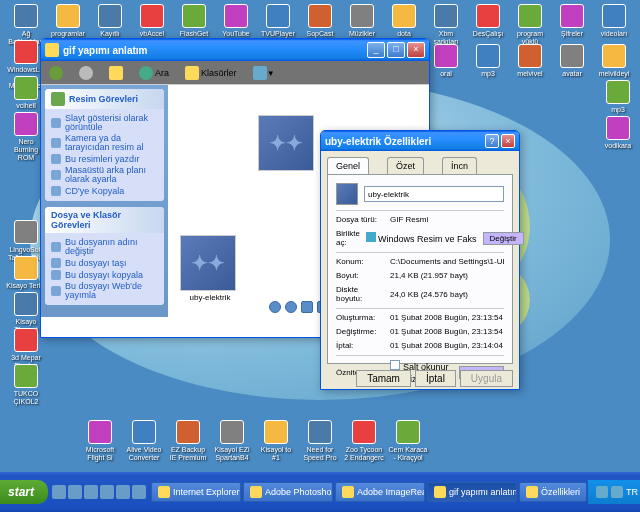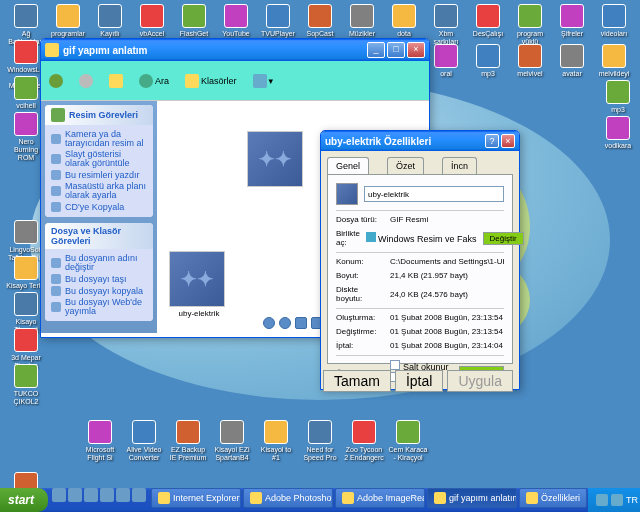--- a/index.html
+++ b/index.html
@@ -16,29 +16,29 @@
 .di-ic{width:24px;height:24px;margin:0 auto 2px;background:#4a7ba8;border:1px solid #fff;border-radius:3px}
 .di-lbl{font-size:7px;line-height:8px;word-wrap:break-word}
 
 .win{position:absolute;left:40px;top:38px;width:390px;height:300px;background:#fff;border:1px solid #0054e3;border-radius:5px 5px 0 0;box-shadow:2px 2px 8px rgba(0,0,0,.3)}
 .titlebar{height:22px;background:linear-gradient(180deg,#0058e6 0%,#3d91ff 8%,#288eff 40%,#127de3 88%,#0054e3 100%);border-radius:4px 4px 0 0;display:flex;align-items:center;padding:0 4px;color:#fff}
 .titlebar .ico{width:14px;height:14px;background:#ffd95a;border-radius:2px;margin-right:4px}
 .titlebar .ttl{flex:1;font-weight:bold;font-size:10px}
 .winbtns{display:flex;gap:2px}
 .winbtn{width:18px;height:16px;background:linear-gradient(180deg,#e89090,#c04040);border:1px solid #fff;border-radius:2px;color:#fff;text-align:center;line-height:13px;font-size:9px}
 .winbtn.mm{background:linear-gradient(180deg,#7eb0e8,#3d7dd0)}
-.toolbar{height:40px;border-bottom:1px solid #ccc;display:flex;align-items:center;padding:0 4px;gap:8px;background:#5eead4}
+.toolbar{height:24px;border-bottom:1px solid #ccc;display:flex;align-items:center;padding:0 4px;gap:8px;background:#737373}
 .tb-btn{display:flex;align-items:center;gap:2px;padding:2px 4px;font-size:9px}
 .tb-ic{width:14px;height:14px;background:#6a9c3a;border-radius:50%}
 .addrbar{height:20px;border-bottom:1px solid #ccc;display:flex;align-items:center;padding:0 4px;gap:4px;background:#f4f4f0}
 .addr-lbl{font-size:9px}
 .addr-sel{flex:1;height:15px;border:1px solid #7f9db9;background:#fff;font-size:9px;padding:0 3px;display:flex;align-items:center}
 .go-btn{width:20px;height:15px;background:#6a9c3a;border:1px solid #5a8c2a;font-size:8px;color:#fff;text-align:center;line-height:13px}
 .win-body{display:flex;height:calc(100% - 66px)}
-.sidebar{width:116px;background:linear-gradient(180deg,#7aa5d7,#6b96c8);overflow:auto;padding:4px}
+.sidebar{width:127px;background:linear-gradient(180deg,#7aa5d7,#6b96c8);overflow:auto;padding:4px}
 .panel{background:#fff;border-radius:4px;margin-bottom:6px;overflow:hidden}
 .panel-hd{background:linear-gradient(90deg,#fff,#c6d7ef);padding:3px 6px;font-weight:bold;color:#215dc6;font-size:9px;display:flex;align-items:center;gap:4px}
 .panel-hd .pic{width:14px;height:14px;background:#6aa84f;border-radius:2px}
 .panel-bd{background:#d6dff7;padding:4px 6px}
 .task{display:flex;align-items:center;gap:4px;padding:1px 0;color:#215dc6;font-size:8px;line-height:9px}
 .task .tic{width:10px;height:10px;background:#7aa5d7;border-radius:2px;flex-shrink:0}
 .content{flex:1;background:#fff;position:relative;padding:8px}
 .thumb{position:absolute;width:60px;text-align:center}
 .thumb-img{width:56px;height:56px;border:1px solid #ccc;background:linear-gradient(135deg,#5a7ab8,#3a5a98);display:flex;align-items:center;justify-content:center;color:#8ad;font-size:20px;font-weight:bold}
 .thumb-lbl{font-size:8px;margin-top:2px}
@@ -48,26 +48,26 @@
 .props{position:absolute;left:320px;top:130px;width:200px;height:260px;background:#ece9d8;border:1px solid #0054e3;border-radius:5px 5px 0 0;box-shadow:2px 2px 8px rgba(0,0,0,.3)}
 .props .titlebar{height:20px}
 .tabs{display:flex;padding:6px 6px 0 6px;gap:18px}
 .tab{padding:3px 8px;background:#ece9d8;border:1px solid #919b9c;border-bottom:none;border-radius:3px 3px 0 0;font-size:9px}
 .tab.act{background:#fcfcfe;position:relative;z-index:2}
 .tab-content{margin:0 6px 6px 6px;background:#fcfcfe;border:1px solid #919b9c;padding:8px;height:190px}
 .prow{display:flex;align-items:center;margin-bottom:5px;gap:6px}
 .plbl{width:48px;font-size:8px}
 .pval{font-size:8px;flex:1}
 .pinput{flex:1;height:16px;border:1px solid #7f9db9;padding:0 3px;font-size:8px}
-.pbtn2{padding:1px 6px;border:1px solid #919b9c;background:#84cc16;font-size:8px}
+.pbtn2{padding:1px 6px;border:1px solid #919b9c;background:#c4b5fd;font-size:8px}
 .dlg-btns{display:flex;justify-content:flex-end;gap:4px;padding:0 6px 6px}
-.dlg-btn{padding:2px 10px;border:1px solid #919b9c;background:#ece9d8;font-size:14px}
+.dlg-btn{padding:2px 10px;border:1px solid #919b9c;background:#ece9d8;font-size:10px}
 .sep{border-top:1px solid #ccc;margin:4px 0}
 
-.taskbar{position:absolute;left:0;bottom:0;width:100%;height:24px;background:linear-gradient(180deg,#3168d5,#2256c5 8%,#1a4fc0 92%,#1445b0);display:flex;}
+.taskbar{position:absolute;left:0;bottom:0;width:100%;height:40px;background:linear-gradient(180deg,#3168d5,#2256c5 8%,#1a4fc0 92%,#1445b0);display:flex;align-items:center}
 .start{height:24px;padding:0 14px 0 8px;background:linear-gradient(180deg,#5eac36,#3c8a1c);color:#fff;font-weight:bold;font-style:italic;font-size:12px;display:flex;align-items:center;border-radius:0 10px 10px 0}
 .ql{display:flex;gap:2px;padding:0 4px}
 .ql-ic{width:14px;height:14px;background:#6a9cc8;border-radius:2px}
 .task-item{height:20px;padding:0 6px;margin:0 1px;background:linear-gradient(180deg,#538ade,#3a72c8);border:1px solid #2a5cb0;border-radius:2px;color:#fff;font-size:8px;display:flex;align-items:center;gap:3px;max-width:90px;overflow:hidden;white-space:nowrap}
 .task-item .tic2{width:12px;height:12px;background:#ffd95a;border-radius:2px;flex-shrink:0}
 .task-item.act{background:linear-gradient(180deg,#1a4fa5,#2a5fb5)}
 .tray{margin-left:auto;height:24px;padding:0 8px;background:linear-gradient(180deg,#1290e9,#0d7dd0);display:flex;align-items:center;gap:3px;color:#fff;font-size:9px}
 .tray-ic{width:12px;height:12px;background:#6ac;border-radius:2px}
 .chk{width:10px;height:10px;border:1px solid #7f9db9;background:#fff;display:inline-block;margin-right:3px}
 </style>
@@ -279,25 +279,25 @@
   <div class="win-body">
     <div class="sidebar">
       <div class="panel">
         <div class="panel-hd">
             <div class="pic"></div>
             <span>Resim Görevleri</span>
           </div>
         <div class="panel-bd" id="tasks-bd">
             <div class="task">
               <div class="tic"></div>
+              <span>Slayt gösterisi olarak görüntüle</span>
+            </div>
+            <div class="task">
+              <div class="tic"></div>
               <span>Kamera ya da tarayıcıdan resim al</span>
-            </div>
-            <div class="task">
-              <div class="tic"></div>
-              <span>Slayt gösterisi olarak görüntüle</span>
             </div>
             <div class="task">
               <div class="tic"></div>
               <span>Bu resimleri yazdır</span>
             </div>
             <div class="task">
               <div class="tic"></div>
               <span>Masaüstü arka planı olarak ayarla</span>
             </div>
             <div class="task">

